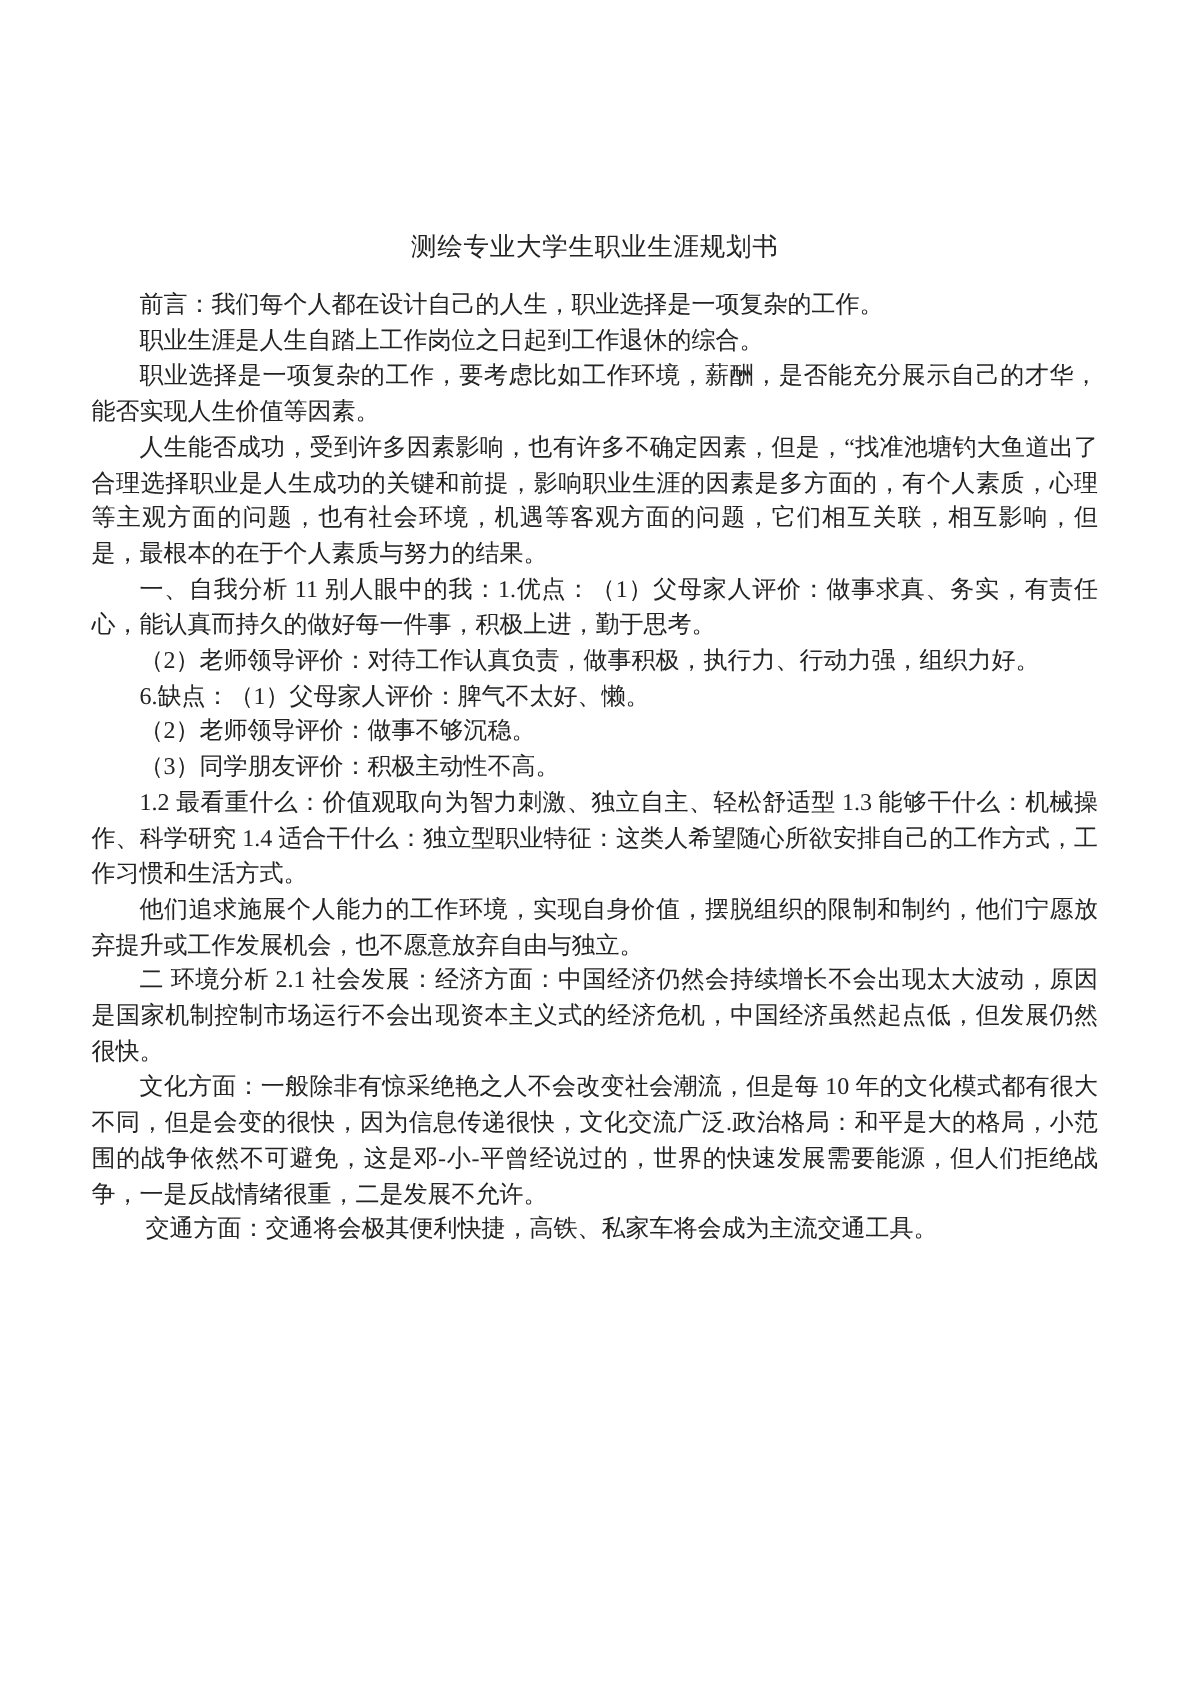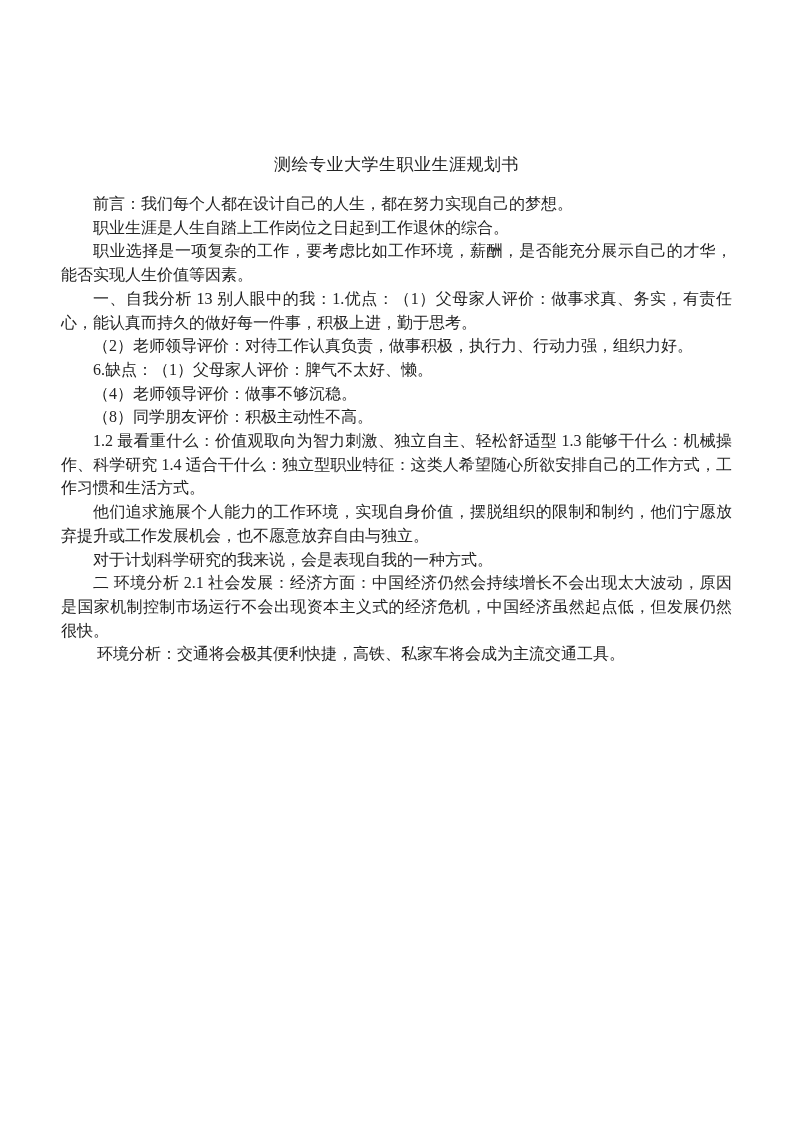--- a/index.html
+++ b/index.html
@@ -39,27 +39,28 @@
     word-break: break-all;
     color: var(--text-color);
   }
 </style>
 </head>
 <body>
 
 <div class="page">
   <h1 class="doc-title">测绘专业大学生职业生涯规划书</h1>
   <div class="doc-body">
-    <p class="para">前言：我们每个人都在设计自己的人生，都在努力实现自己的梦想。</p>
+    <p class="para">前言：我们每个人都在设计自己的人生，职业选择是一项复杂的工作。</p>
       <p class="para">职业生涯是人生自踏上工作岗位之日起到工作退休的综合。</p>
       <p class="para">职业选择是一项复杂的工作，要考虑比如工作环境，薪酬，是否能充分展示自己的才华，能否实现人生价值等因素。</p>
-      <p class="para">一、自我分析 13 别人眼中的我：1.优点：（1）父母家人评价：做事求真、务实，有责任心，能认真而持久的做好每一件事，积极上进，勤于思考。</p>
+      <p class="para">人生能否成功，受到许多因素影响，也有许多不确定因素，但是，“找准池塘钓大鱼道出了合理选择职业是人生成功的关键和前提，影响职业生涯的因素是多方面的，有个人素质，心理等主观方面的问题，也有社会环境，机遇等客观方面的问题，它们相互关联，相互影响，但是，最根本的在于个人素质与努力的结果。</p>
+      <p class="para">一、自我分析 11 别人眼中的我：1.优点：（1）父母家人评价：做事求真、务实，有责任心，能认真而持久的做好每一件事，积极上进，勤于思考。</p>
       <p class="para">（2）老师领导评价：对待工作认真负责，做事积极，执行力、行动力强，组织力好。</p>
       <p class="para">6.缺点：（1）父母家人评价：脾气不太好、懒。</p>
-      <p class="para">（4）老师领导评价：做事不够沉稳。</p>
-      <p class="para">（8）同学朋友评价：积极主动性不高。</p>
+      <p class="para">（2）老师领导评价：做事不够沉稳。</p>
+      <p class="para">（3）同学朋友评价：积极主动性不高。</p>
       <p class="para">1.2 最看重什么：价值观取向为智力刺激、独立自主、轻松舒适型 1.3 能够干什么：机械操作、科学研究 1.4 适合干什么：独立型职业特征：这类人希望随心所欲安排自己的工作方式，工作习惯和生活方式。</p>
       <p class="para">他们追求施展个人能力的工作环境，实现自身价值，摆脱组织的限制和制约，他们宁愿放弃提升或工作发展机会，也不愿意放弃自由与独立。</p>
-      <p class="para">对于计划科学研究的我来说，会是表现自我的一种方式。</p>
       <p class="para">二 环境分析 2.1 社会发展：经济方面：中国经济仍然会持续增长不会出现太大波动，原因是国家机制控制市场运行不会出现资本主义式的经济危机，中国经济虽然起点低，但发展仍然很快。</p>
-      <p class="para"> 环境分析：交通将会极其便利快捷，高铁、私家车将会成为主流交通工具。</p>
+      <p class="para">文化方面：一般除非有惊采绝艳之人不会改变社会潮流，但是每 10 年的文化模式都有很大不同，但是会变的很快，因为信息传递很快，文化交流广泛.政治格局：和平是大的格局，小范围的战争依然不可避免，这是邓-小-平曾经说过的，世界的快速发展需要能源，但人们拒绝战争，一是反战情绪很重，二是发展不允许。</p>
+      <p class="para"> 交通方面：交通将会极其便利快捷，高铁、私家车将会成为主流交通工具。</p>
   </div>
 </div>
 
 </body></html>

